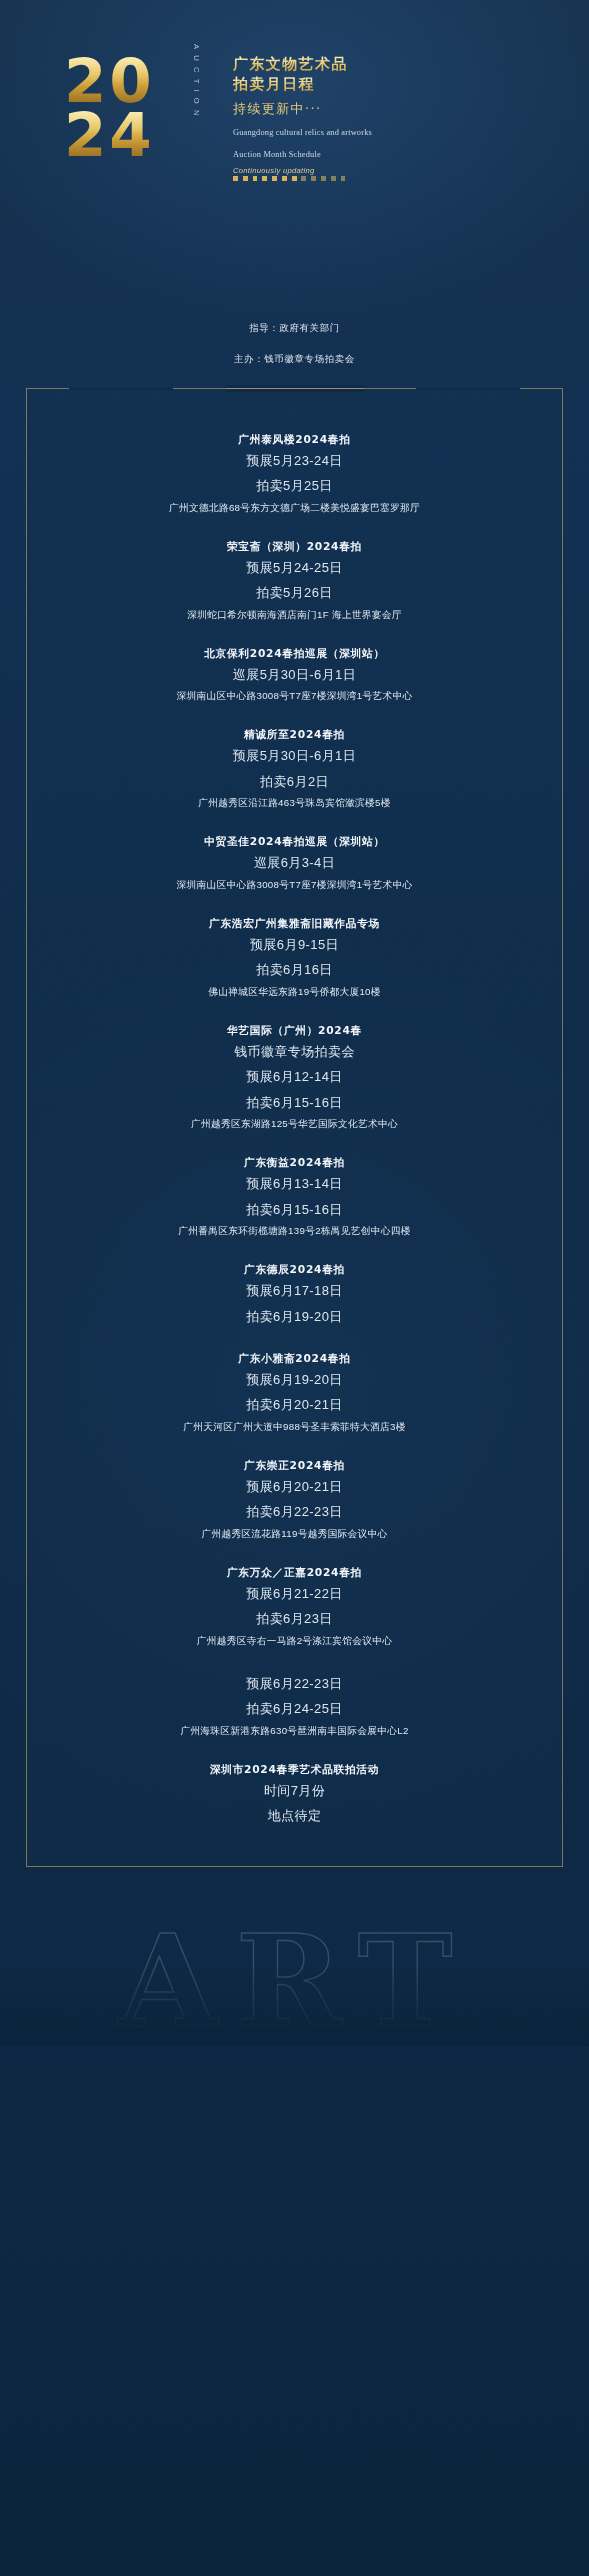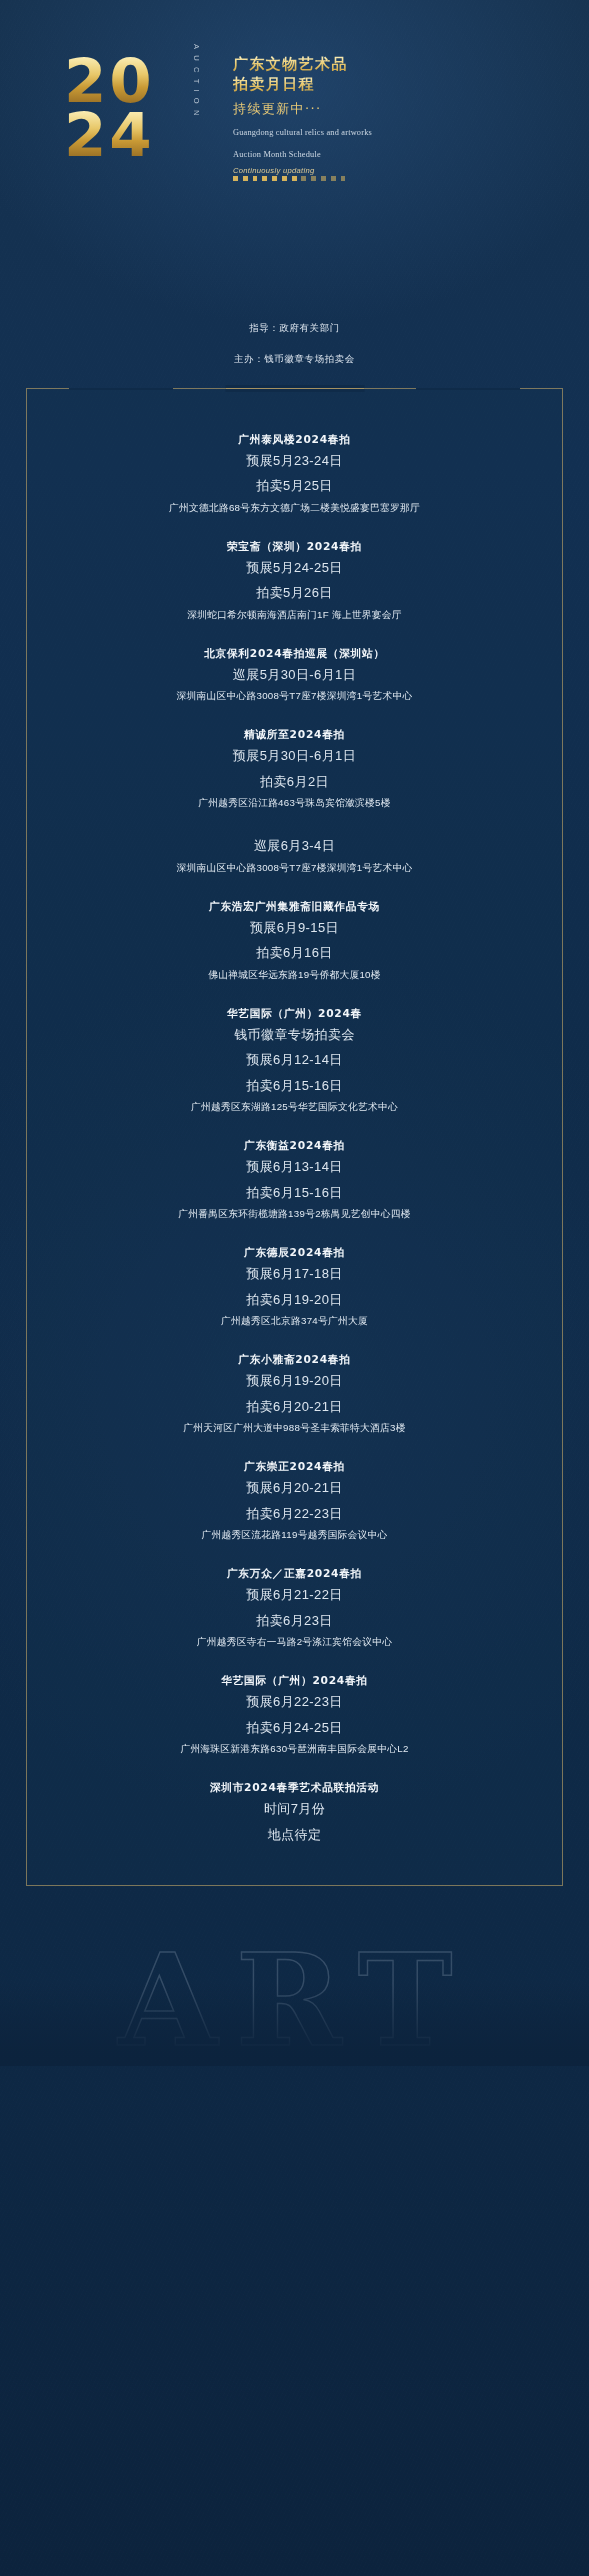--- a/index.html
+++ b/index.html
@@ -328,20 +328,21 @@
             <div class="entry-line">巡展5月30日-6月1日</div>
             <div class="entry-venue">深圳南山区中心路3008号T7座7楼深圳湾1号艺术中心</div>
           </div>
           <div class="entry">
             <div class="entry-title">精诚所至2024春拍</div>
             <div class="entry-line">预展5月30日-6月1日</div>
             <div class="entry-line">拍卖6月2日</div>
             <div class="entry-venue">广州越秀区沿江路463号珠岛宾馆潋滨楼5楼</div>
           </div>
           <div class="entry">
+            <div class="entry-title">中贸圣佳2024春拍巡展（深圳站）</div>
             <div class="entry-line">巡展6月3-4日</div>
             <div class="entry-venue">深圳南山区中心路3008号T7座7楼深圳湾1号艺术中心</div>
           </div>
           <div class="entry">
             <div class="entry-title">广东浩宏广州集雅斋旧藏作品专场</div>
             <div class="entry-line">预展6月9-15日</div>
             <div class="entry-line">拍卖6月16日</div>
             <div class="entry-venue">佛山禅城区华远东路19号侨都大厦10楼</div>
           </div>
           <div class="entry">
@@ -354,42 +355,40 @@
           <div class="entry">
             <div class="entry-title">广东衡益2024春拍</div>
             <div class="entry-line">预展6月13-14日</div>
             <div class="entry-line">拍卖6月15-16日</div>
             <div class="entry-venue">广州番禺区东环街榄塘路139号2栋禺见艺创中心四楼</div>
           </div>
           <div class="entry">
             <div class="entry-title">广东德辰2024春拍</div>
             <div class="entry-line">预展6月17-18日</div>
             <div class="entry-line">拍卖6月19-20日</div>
-            <div class="entry-venue">广州越秀区北京路374号广州大厦</div>
           </div>
           <div class="entry">
             <div class="entry-title">广东小雅斋2024春拍</div>
             <div class="entry-line">预展6月19-20日</div>
             <div class="entry-line">拍卖6月20-21日</div>
             <div class="entry-venue">广州天河区广州大道中988号圣丰索菲特大酒店3楼</div>
           </div>
           <div class="entry">
             <div class="entry-title">广东崇正2024春拍</div>
             <div class="entry-line">预展6月20-21日</div>
             <div class="entry-line">拍卖6月22-23日</div>
             <div class="entry-venue">广州越秀区流花路119号越秀国际会议中心</div>
           </div>
           <div class="entry">
             <div class="entry-title">广东万众／正嘉2024春拍</div>
             <div class="entry-line">预展6月21-22日</div>
             <div class="entry-line">拍卖6月23日</div>
             <div class="entry-venue">广州越秀区寺右一马路2号涤江宾馆会议中心</div>
           </div>
           <div class="entry">
-            <div class="entry-title">华艺国际（广州）2024春拍</div>
             <div class="entry-line">预展6月22-23日</div>
             <div class="entry-line">拍卖6月24-25日</div>
             <div class="entry-venue">广州海珠区新港东路630号琶洲南丰国际会展中心L2</div>
           </div>
           <div class="entry">
             <div class="entry-title">深圳市2024春季艺术品联拍活动</div>
             <div class="entry-line">时间7月份</div>
             <div class="entry-line">地点待定</div>
           </div>
         </div>

